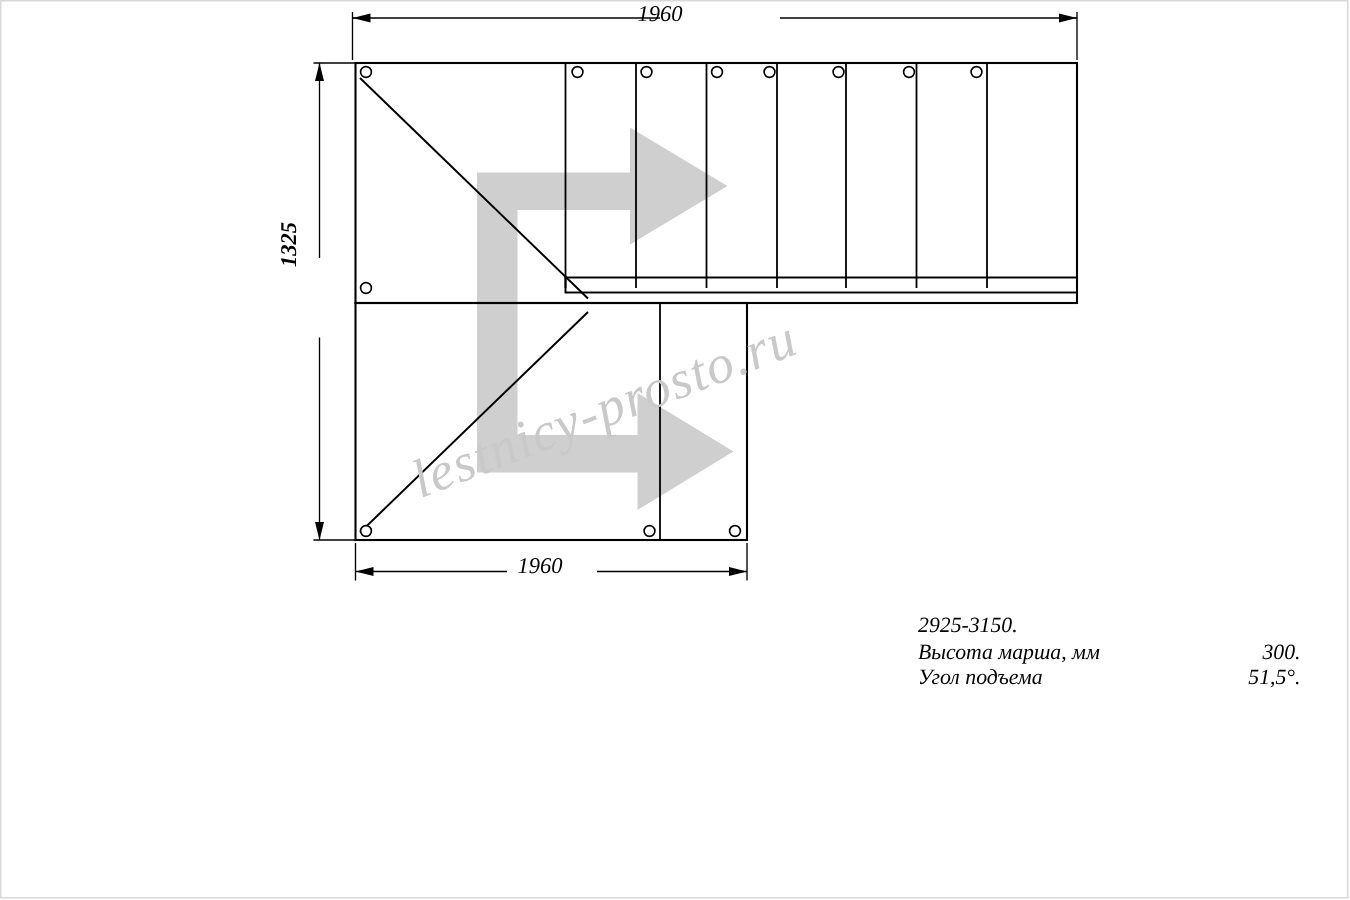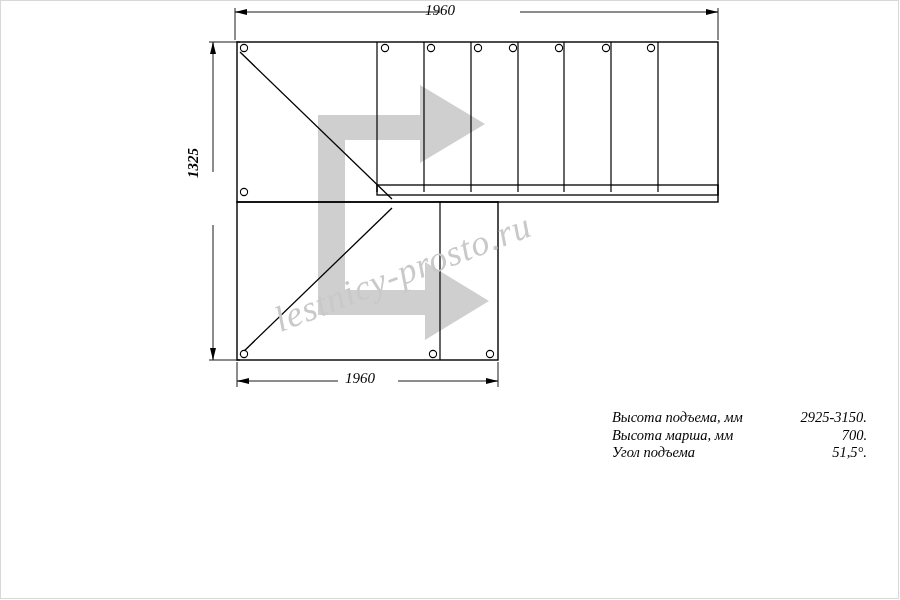--- a/index.html
+++ b/index.html
@@ -171,24 +171,23 @@
 </svg>
 
 <div class="dim-label" id="dim-top-label">1960</div>
 <div class="dim-label" id="dim-bottom-label">1960</div>
 <div class="dim-label" id="dim-left-label">1325</div>
 
 <div class="watermark-text">lestnicy-prosto.ru</div>
 
 <div id="spec-table">
   <div class="spec-row">
-    <span class="spec-name">Высота подъема, мм</span>
     <span class="spec-value">2925-3150.</span>
   </div>
   <div class="spec-row">
     <span class="spec-name">Высота марша, мм</span>
-    <span class="spec-value">700.</span>
+    <span class="spec-value">300.</span>
   </div>
   <div class="spec-row">
     <span class="spec-name">Угол подъема</span>
     <span class="spec-value">51,5°.</span>
   </div>
 </div>
 
 </body></html>

